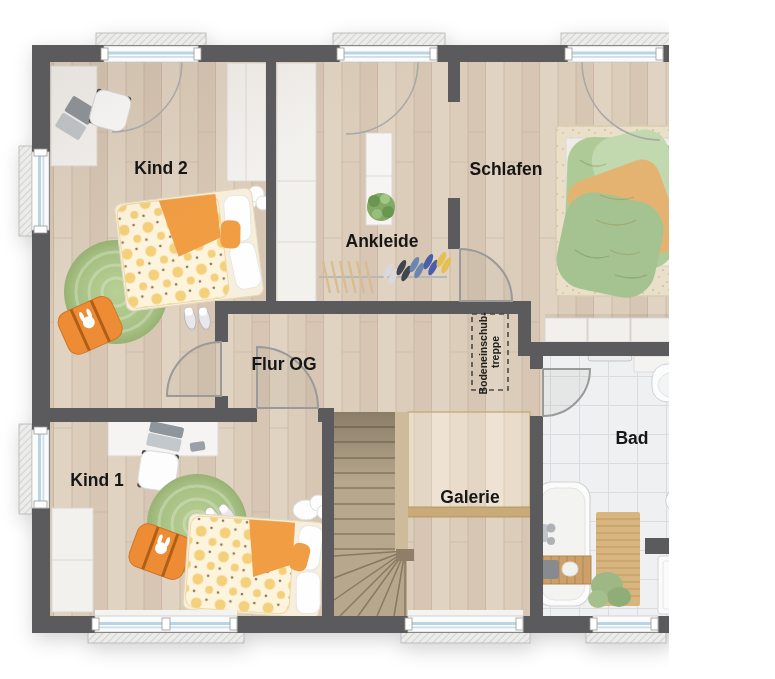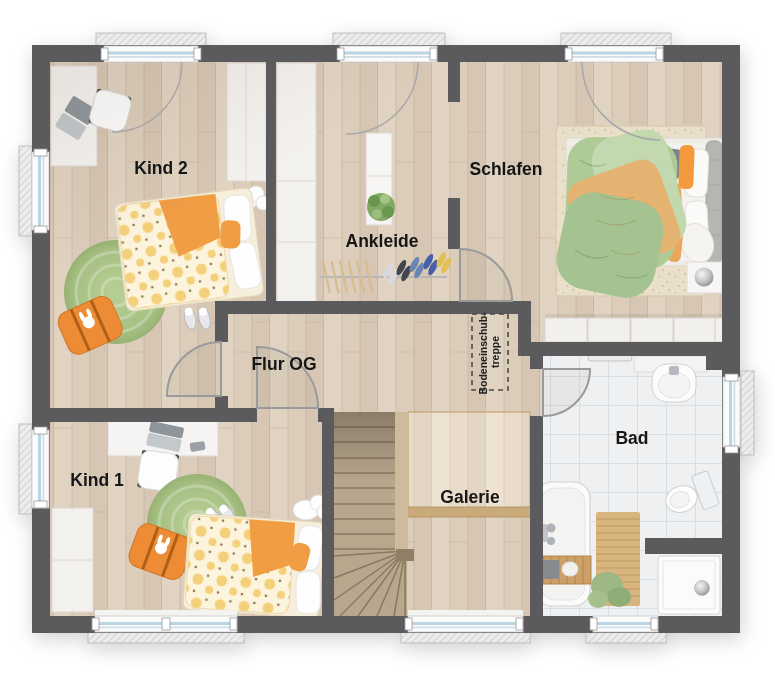--- a/index.html
+++ b/index.html
@@ -1,16 +1,16 @@
 <!DOCTYPE html>
 <html><head>
 <meta charset="utf-8">
 <style>
   html,body{margin:0;padding:0;background:#ffffff;}
-  .stage{position:relative;width:775px;height:679px;background:#ffffff;overflow:hidden;
+  .stage{position:relative;width:669px;height:679px;background:#ffffff;overflow:hidden;
          font-family:"Liberation Sans",sans-serif;}
   svg{position:absolute;left:0;top:0;}
   .room-label{font-family:"Liberation Sans",sans-serif;font-weight:700;font-size:17.5px;fill:#161616;}
   .small-label{font-family:"Liberation Sans",sans-serif;font-weight:700;font-size:10.5px;fill:#222;}
 </style>
 </head>
 <body>
 
 <div class="stage">
 <svg width="775" height="679" viewBox="0 0 775 679" style="filter:drop-shadow(2px 6px 10px rgba(0,0,0,0.18));">

